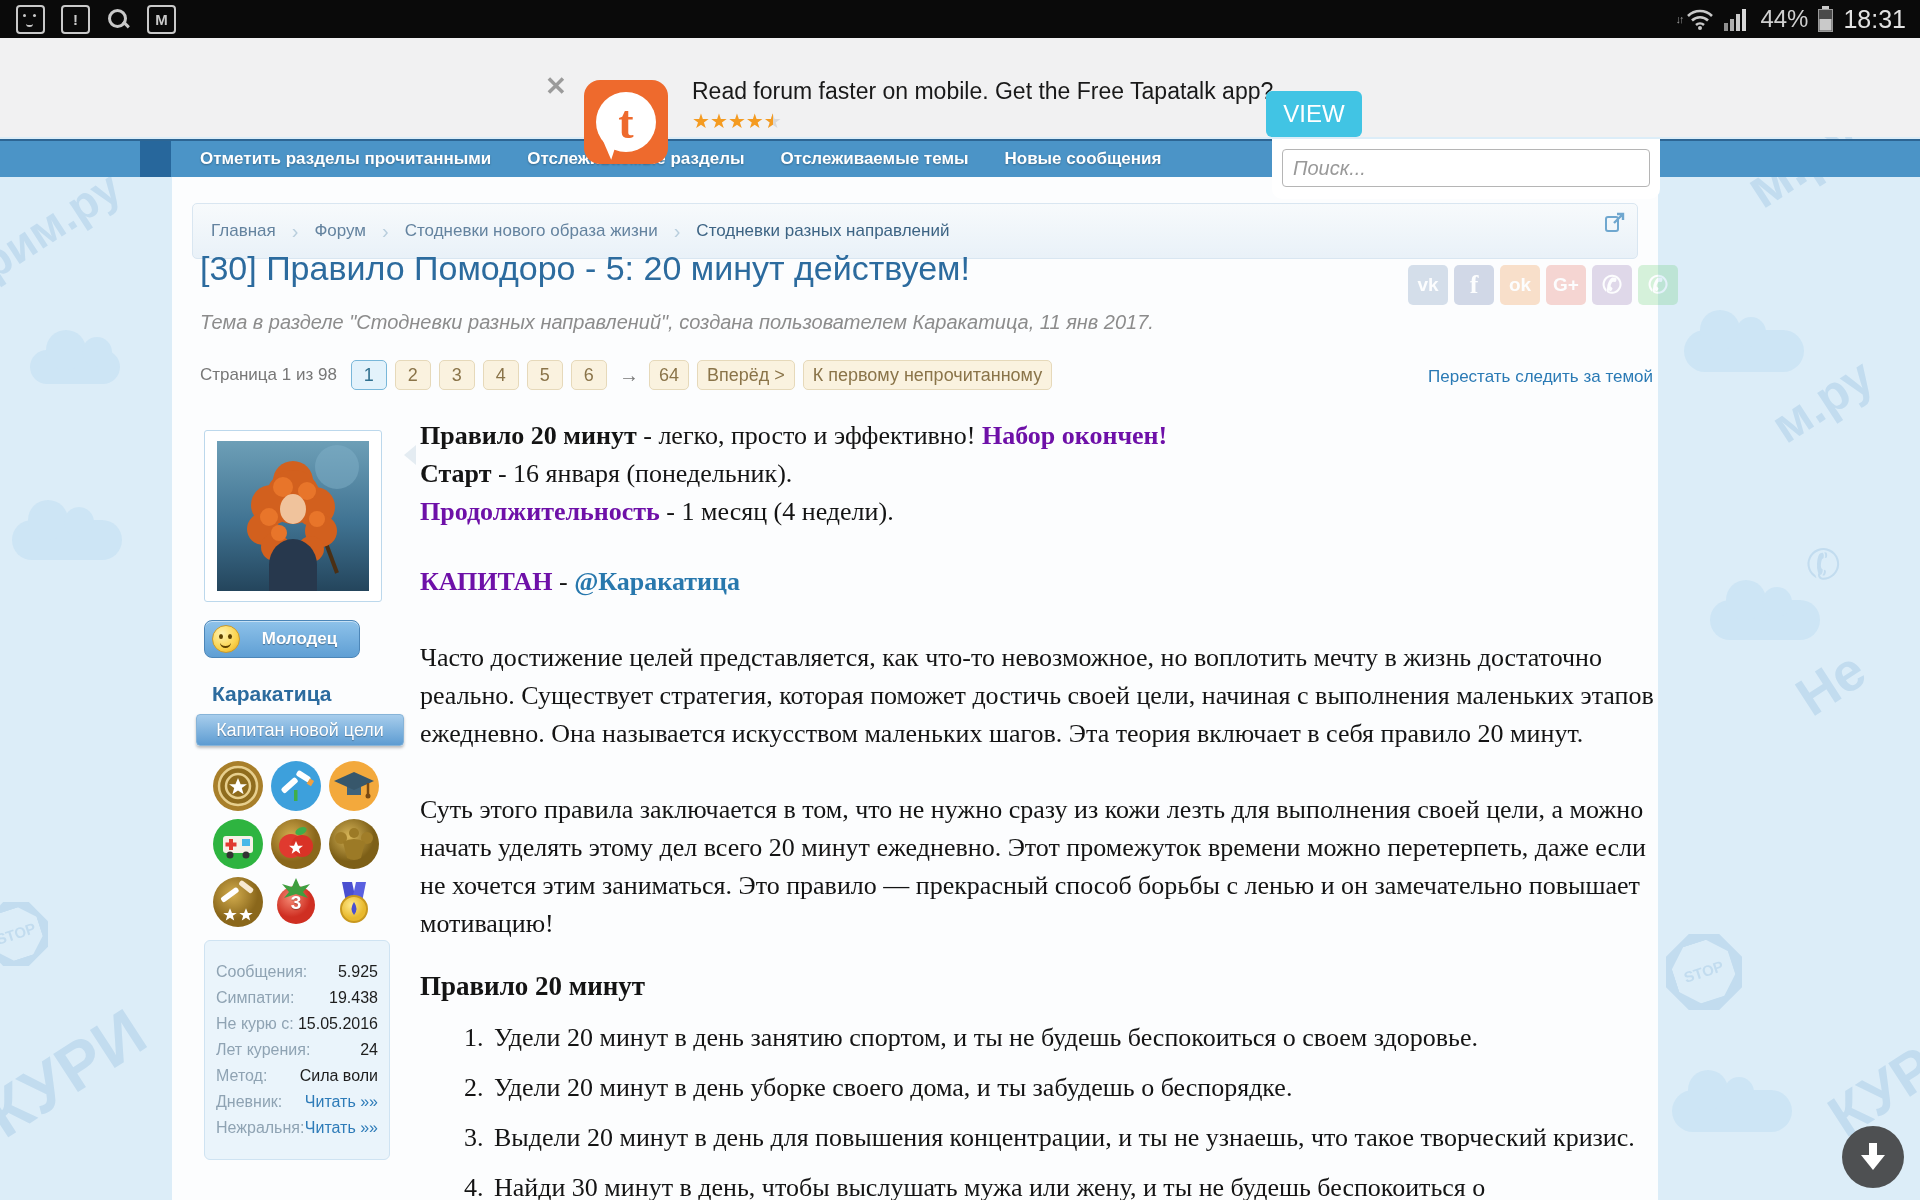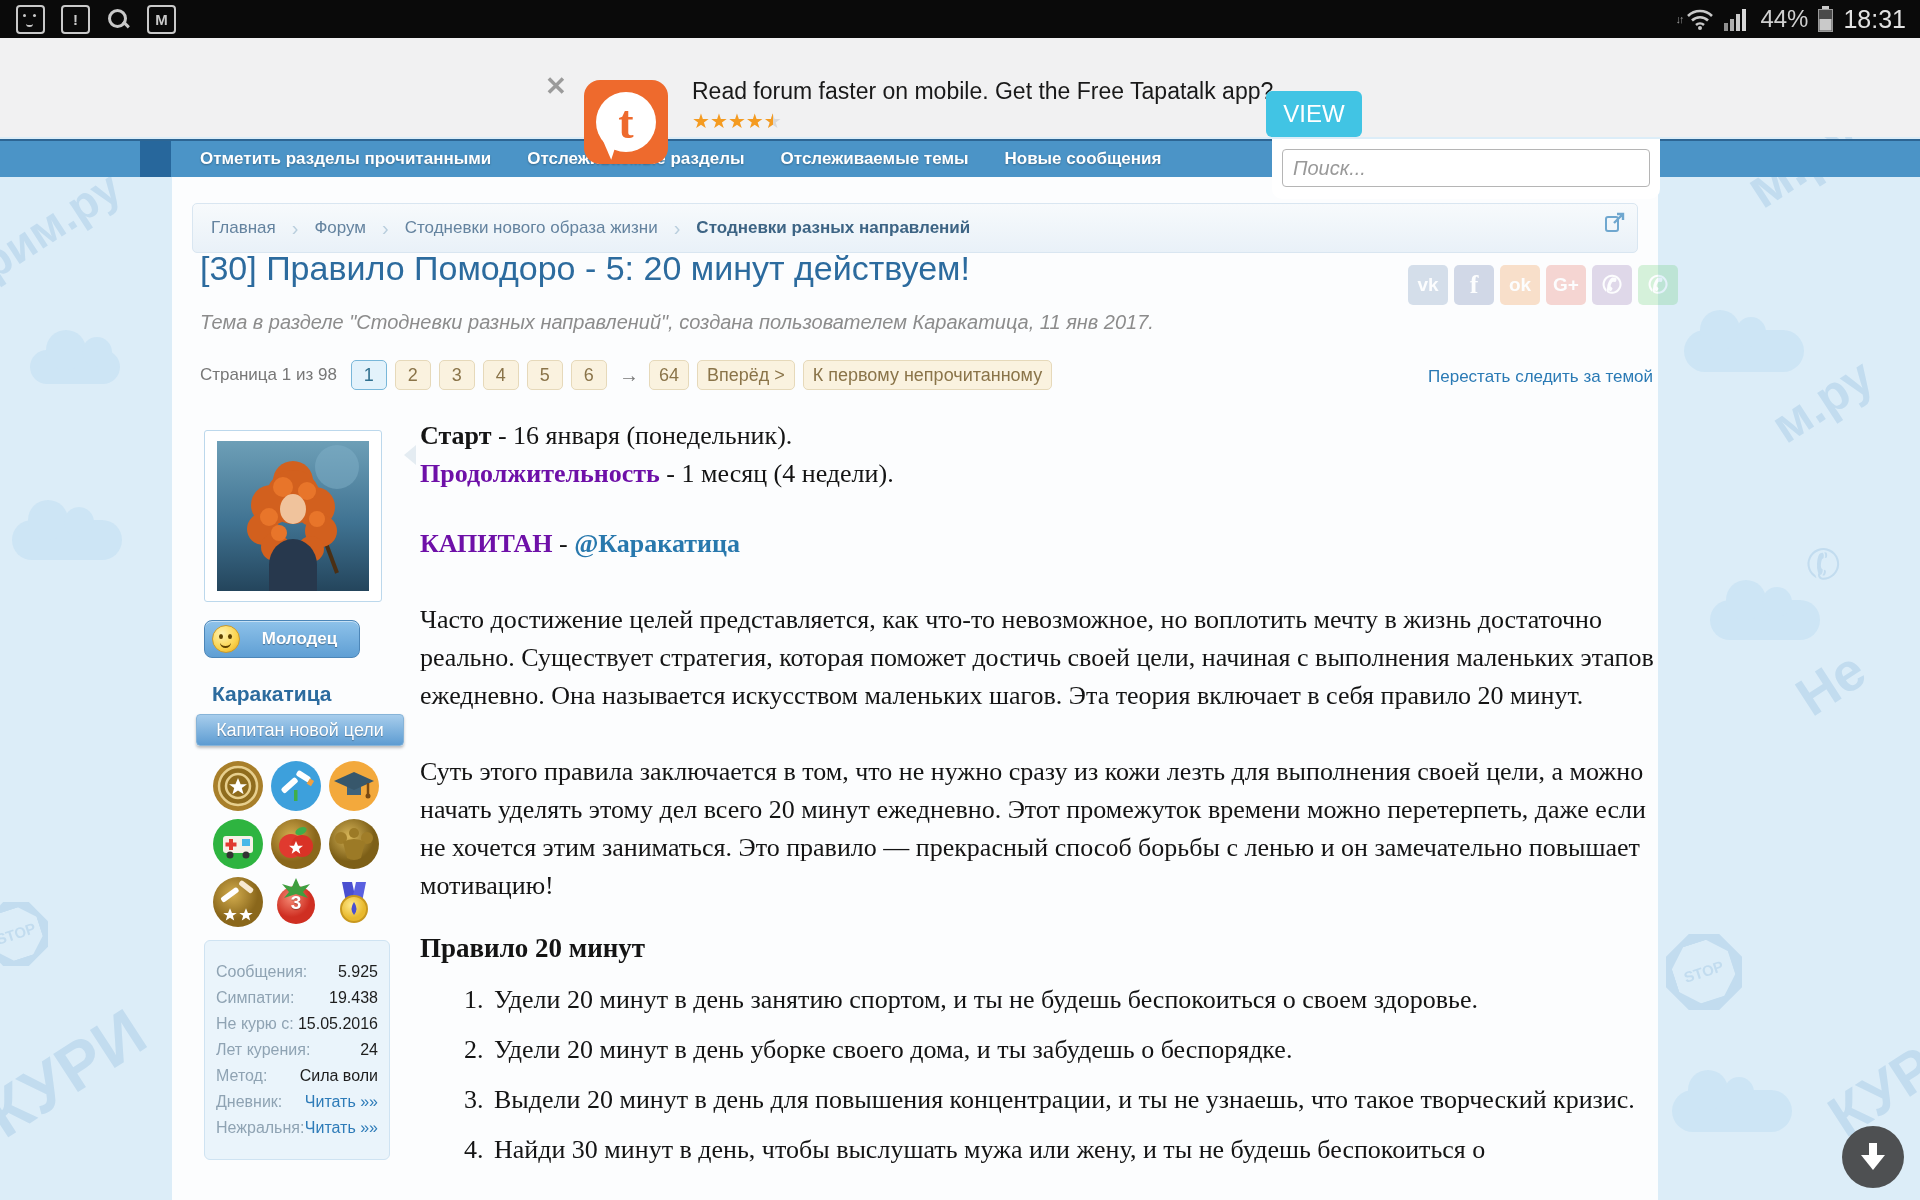--- a/index.html
+++ b/index.html
@@ -66,25 +66,25 @@
   #searchpanel{position:absolute;left:1272px;top:139px;width:388px;height:60px;background:#ffffff;
                border-radius:0 0 10px 10px;z-index:25}
   #searchpanel input{position:absolute;left:10px;top:10px;width:346px;height:36px;border:1px solid #b5b5b5;border-radius:4px;
                font-style:italic;font-size:20px;color:#666;padding:0 10px;outline:none;font-family:"Liberation Sans",sans-serif}
   #searchpanel input::placeholder{color:#999}
 
   
   #page{position:absolute;left:172px;top:177px;width:1486px;height:1023px;background:#fcfdfe;z-index:10}
 
   
-  #crumbbar{position:absolute;left:20px;top:26px;width:1446px;height:50px;box-sizing:border-box;
+  #crumbbar{position:absolute;left:20px;top:26px;width:1446px;height:56px;box-sizing:border-box;
             background:linear-gradient(#f7fafc,#e9f1f8);border:1px solid #d9e6f1;border-radius:5px;
             display:flex;align-items:center;padding-left:18px}
   .crumb{font-size:17px;color:#64839f;cursor:pointer;white-space:nowrap}
-  .crumb.last{font-weight:bold;color:#3d6484}
+  .crumb.last{font-weight:normal;color:#3d6484}
   .crumb-sep{color:#b9cedd;font-size:20px;margin:0 16px}
   .share-ic{position:absolute;right:12px;top:8px;width:20px;height:20px;cursor:pointer}
 
   
   #threadtitle{position:absolute;left:28px;top:72px;font-size:34px;font-weight:500;color:#2c6b9e;width:1200px}
   #socialrow{position:absolute;left:1236px;top:88px;display:flex;gap:6px;opacity:.22}
   .soc{width:40px;height:40px;border-radius:5px;color:#fff;font-weight:bold;font-size:19px;
        display:flex;align-items:center;justify-content:center;cursor:pointer}
   .soc.vk{background:#4a76a8}.soc.fb{background:#3b5998;font-family:"Liberation Serif",serif;font-size:26px}
   .soc.ok{background:#eb7815}.soc.gp{background:#dd4b39}
@@ -463,20 +463,21 @@
           <span class="stat-label">Нежральня:</span>
           <span class="stat-val stat-link">Читать »»</span>
         </div>
     </div>
   </div>
 
   <div class="bubble-arrow"></div>
 
   <div id="content">
     <div class="lead">
+      <p><span class="b">Правило 20 минут</span><span> - легко, просто и эффективно! </span><span class="purple">Набор окончен!</span></p>
       <p><span class="b">Старт</span><span> - 16 января (понедельник).</span></p>
       <p><span class="purple">Продолжительность</span><span> - 1 месяц (4 недели).</span></p>
     </div>
     <p class="captain-line">
       <span class="purple">КАПИТАН</span><span> - </span><span class="blue-link">@Каракатица</span>
     </p>
     <p class="para">Часто достижение целей представляется, как что-то невозможное, но воплотить мечту в жизнь достаточно реально. Существует стратегия, которая поможет достичь своей цели, начиная с выполнения маленьких этапов ежедневно. Она называется искусством маленьких шагов. Эта теория включает в себя правило 20 минут.</p>
     <p class="para">Суть этого правила заключается в том, что не нужно сразу из кожи лезть для выполнения своей цели, а можно начать уделять этому дел всего 20 минут ежедневно. Этот промежуток времени можно перетерпеть, даже если не хочется этим заниматься. Это правило — прекрасный способ борьбы с ленью и он замечательно повышает мотивацию!</p>
     <p class="post-h">Правило 20 минут</p>
     <ol>

